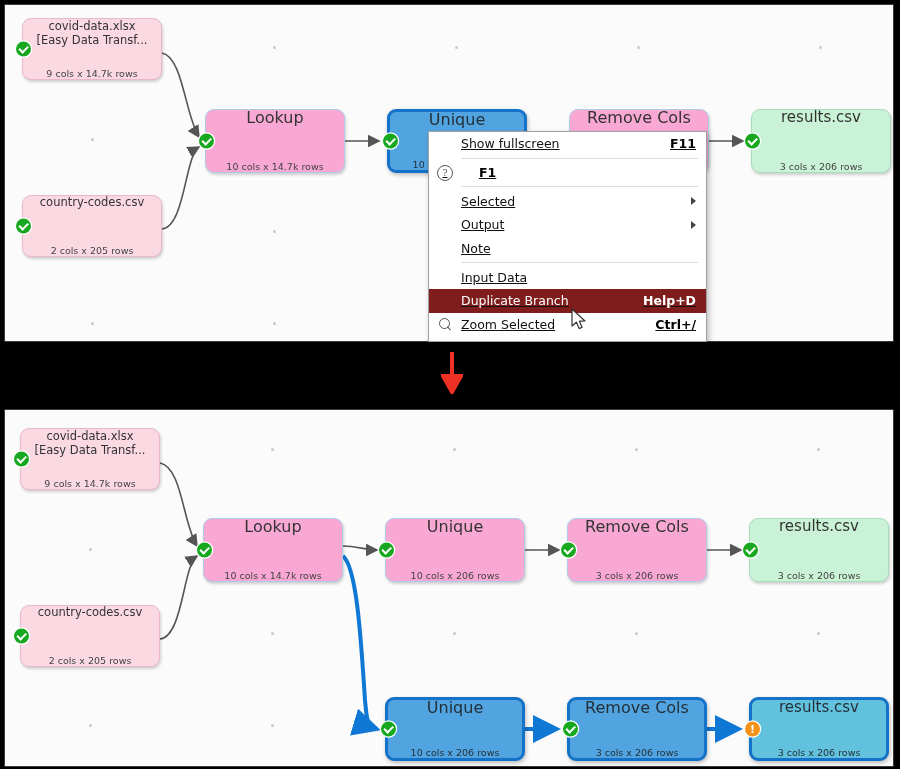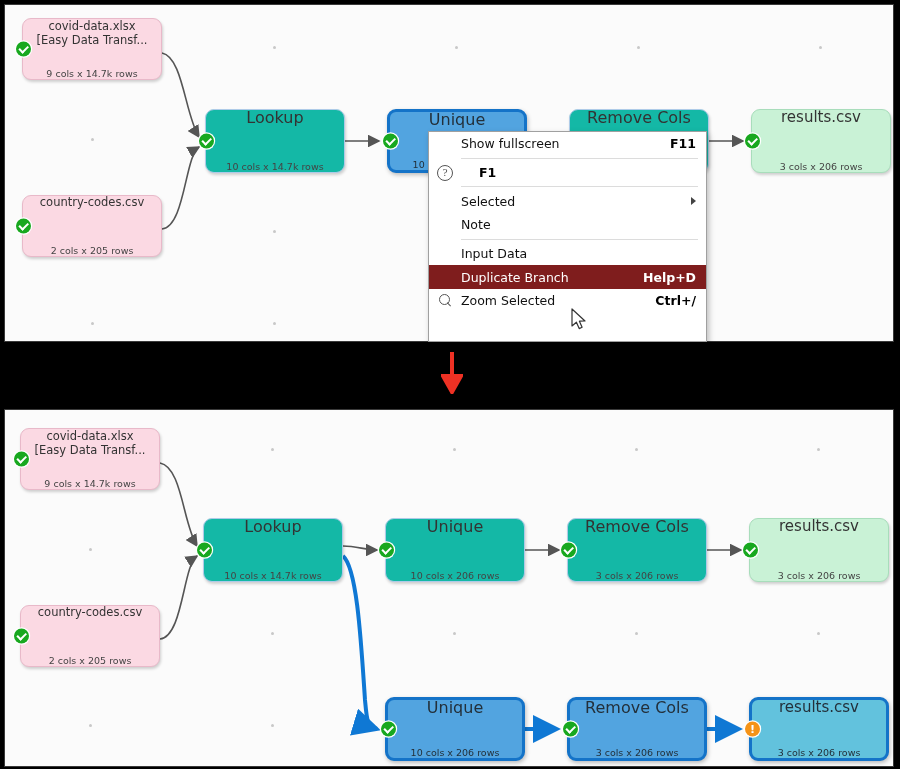--- a/index.html
+++ b/index.html
@@ -19,21 +19,21 @@
   .node{position:absolute;box-sizing:border-box;border-radius:9px;
         display:flex;flex-direction:column;align-items:center;justify-content:space-between;
         box-shadow:1px 2px 3px rgba(0,0,0,.18);}
   .node .title{font-size:16px;color:#333;line-height:1.05;text-align:center;padding:0 6px;
                white-space:nowrap;}
   .node .title.two{font-size:11.5px;line-height:1.25;white-space:normal;}
   .node .sub{font-size:9.5px;color:#444;margin-top:6px;text-align:center;white-space:nowrap;}
 
   .n-source{background:#fbd9e3;border:1px solid #e8b9c9;}
   .n-source .title{font-size:11.5px;}
-  .n-proc{background:#14b8a6;border:1px solid #aecbe8;}
+  .n-proc{background:#f9a8d4;border:1px solid #aecbe8;}
   .n-out{background:#c9f2d6;border:1px solid #a8ddbb;}
   .n-out .title{font-size:15px;}
 
   .n-sel-proc{background:#52a4e0;border:3px solid #1473c8;box-shadow:1px 2px 4px rgba(0,0,0,.25);}
   .n-sel-proc .title,.n-sel-proc .sub{color:#23303a;}
   .n-sel-out{background:#62c2dd;border:3px solid #1473c8;box-shadow:1px 2px 4px rgba(0,0,0,.25);}
   .n-sel-out .title{font-size:15px;color:#23303a;}
   .n-sel-out .sub{color:#23303a;}
 
   
@@ -45,21 +45,21 @@
   .badge.ok{background:#18a81f;}
   .badge.ok::after{content:"";width:7px;height:3.5px;border-left:2px solid #fff;
         border-bottom:2px solid #fff;transform:rotate(-45deg);margin-top:-2px;}
   .badge.warn{background:#f59317;}
   .badge.warn span{font-size:11px;line-height:1;margin-top:-1px;}
 
   
   .ctxmenu{position:absolute;background:#fff;border:1px solid #a0a0a0;
            box-shadow:2px 3px 6px rgba(0,0,0,.25);z-index:50;overflow:hidden;}
   .mi{position:relative;height:23.7px;display:flex;align-items:center;
-      font-size:12.5px;color:#111;padding:0 10px 0 0;cursor:default;}
+      font-size:12.5px;color:#111;padding:0 10px 0 0;cursor:default;text-decoration:underline;}
   .mi .ic{width:32px;display:flex;align-items:center;justify-content:center;flex:0 0 32px;}
   .mi .lbl{flex:1;white-space:nowrap;}
   .mi .acc{color:#000000;font-size:12.5px;font-weight:bold;margin-left:18px;white-space:nowrap;}
   .mi.hl{background:#7f1d1d;}
   .mi.hl .lbl,.mi.hl .acc{color:#fff;}
   .mi .arw{width:0;height:0;border-left:5px solid #444;border-top:4px solid transparent;
            border-bottom:4px solid transparent;margin-left:10px;}
   .msep{height:1px;background:#dcdcdc;margin:2px 8px 2px 32px;}
 
   .ic-help{width:14px;height:14px;border:1.3px solid #555;border-radius:50%;
@@ -149,20 +149,25 @@
       <div class="mi">
         <div class="ic">
           <div class="ic-help">?</div>
         </div>
         <div class="acc">F1</div>
       </div>
       <div class="msep"></div>
       <div class="mi">
         <div class="ic"></div>
         <div class="lbl">Selected</div>
+        <div class="arw"></div>
+      </div>
+      <div class="mi">
+        <div class="ic"></div>
+        <div class="lbl">Output</div>
         <div class="arw"></div>
       </div>
       <div class="mi">
         <div class="ic"></div>
         <div class="lbl">Note</div>
       </div>
       <div class="msep"></div>
       <div class="mi">
         <div class="ic"></div>
         <div class="lbl">Input Data</div>

